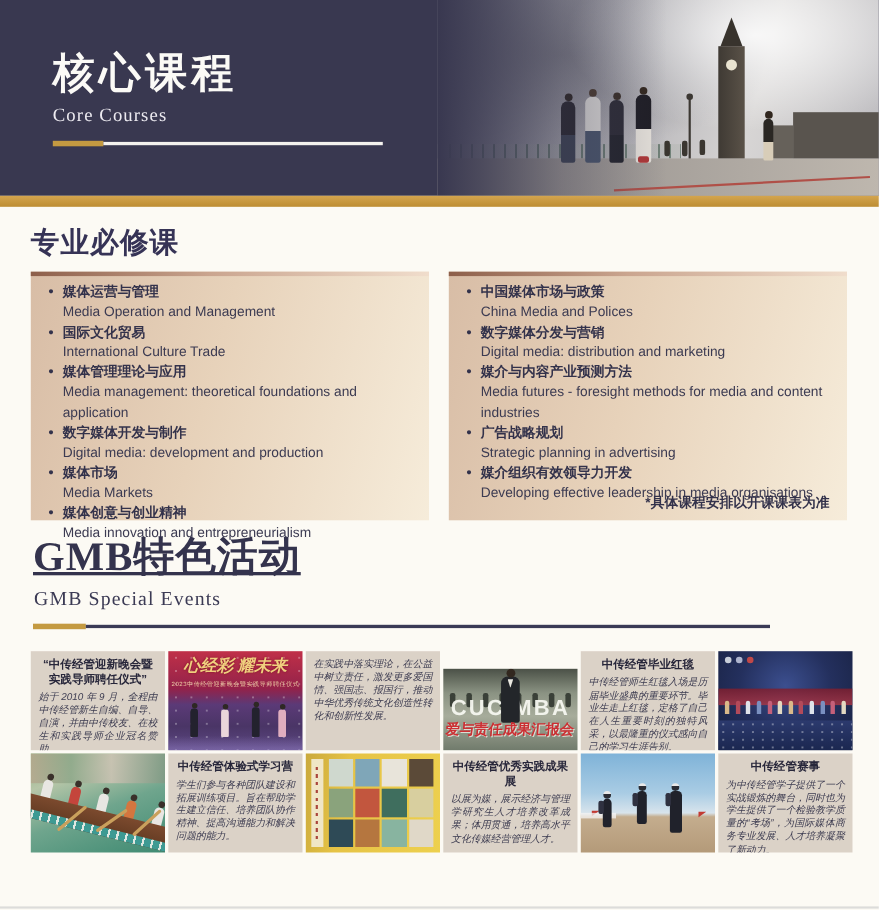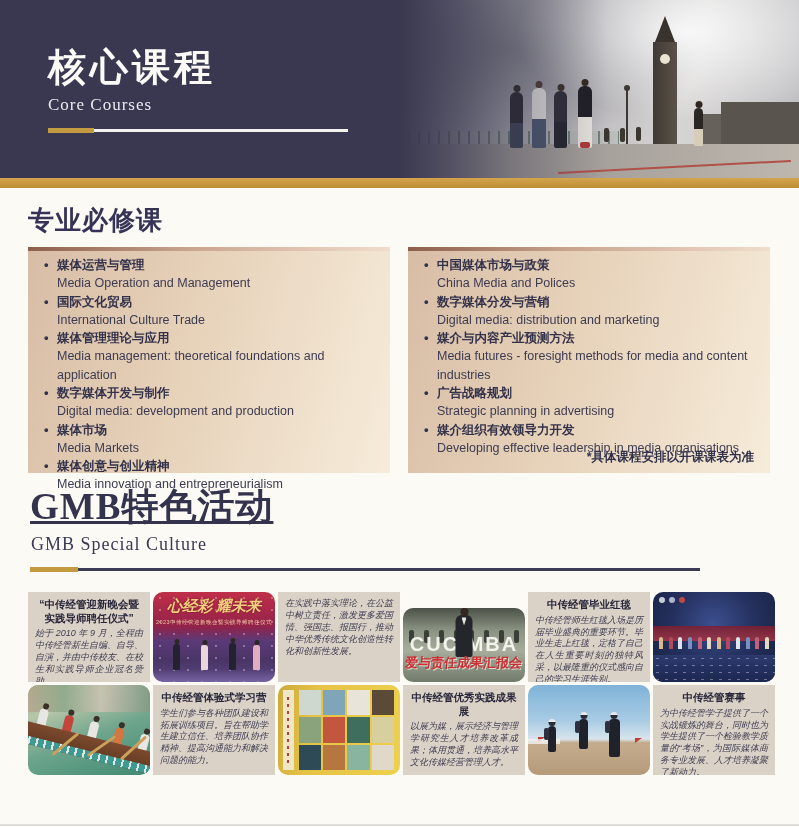--- a/index.html
+++ b/index.html
@@ -83,21 +83,21 @@
   .gmb-divider { position:absolute; left:30px; top:567px; width:672px; height:6px; }
   .gmb-divider .g { position:absolute; left:0; top:0; width:48px; height:5px; background:#c49a41; }
   .gmb-divider .n { position:absolute; left:48px; top:1px; width:622px; height:3px; background:#3a3a55; }
 
   
   .cards { position:absolute; left:28px; top:592px; width:747px; height:183px;
     display:grid; grid-template-columns:repeat(6,1fr); grid-template-rows:1fr 1fr; gap:3px; }
   .tcard { background:#dbd2c7; padding:6px 7px; overflow:hidden; }
   .tcard h4 { margin:0 0 3px; font-size:10.5px; line-height:1.3; color:#27263a;text-align:center; }
   .tcard p { margin:0; font-size:9px; line-height:1.32; color:#3d3c51; text-align:justify;font-style:italic; }
-  .photo { position:relative; overflow:hidden;border-radius:10px; }
+  .photo { position:relative; overflow:hidden; }
 
   
   .photo-gala { background:
     radial-gradient(rgba(255,255,255,.3) 1px, transparent 1.4px),
     linear-gradient(180deg,#c03048 0%,#93224a 38%,#5b3a77 54%,#4a3566 76%,#5c4883 100%);
     background-size:14px 12px,100% 100%; }
   .gala-main { position:absolute; top:7px; left:0; width:100%; text-align:center; white-space:nowrap;
     font:bold italic 15px/1 "Liberation Serif","DejaVu Serif",serif; color:#f0cf7e; text-shadow:0 0 2px #7a1020; }
   .gala-sub { position:absolute; top:27px; left:0; width:100%; text-align:center; white-space:nowrap;
     font-size:5.5px; color:#ecc9a2; letter-spacing:.5px; }
@@ -282,21 +282,21 @@
       </li>
       <li>
         <div class="course-zh">媒介组织有效领导力开发</div>
         <div class="course-en">Developing effective leadership in media organisations</div>
       </li>
     </ul>
     <div class="panel-note">*具体课程安排以开课课表为准</div>
   </div>
 
   <h2 id="gmb-title">GMB特色活动</h2>
-  <div id="gmb-sub">GMB Special Culture</div>
+  <div id="gmb-sub">GMB Special Events</div>
   <div class="gmb-divider">
     <span class="g"></span>
     <span class="n"></span>
   </div>
 
   <div class="cards">
 
     <div class="tcard">
       <h4>“中传经管迎新晚会暨实践导师聘任仪式”</h4>
       <p>始于 2010 年 9 月，全程由中传经管新生自编、自导、自演，并由中传校友、在校生和实践导师企业冠名赞助。</p>

